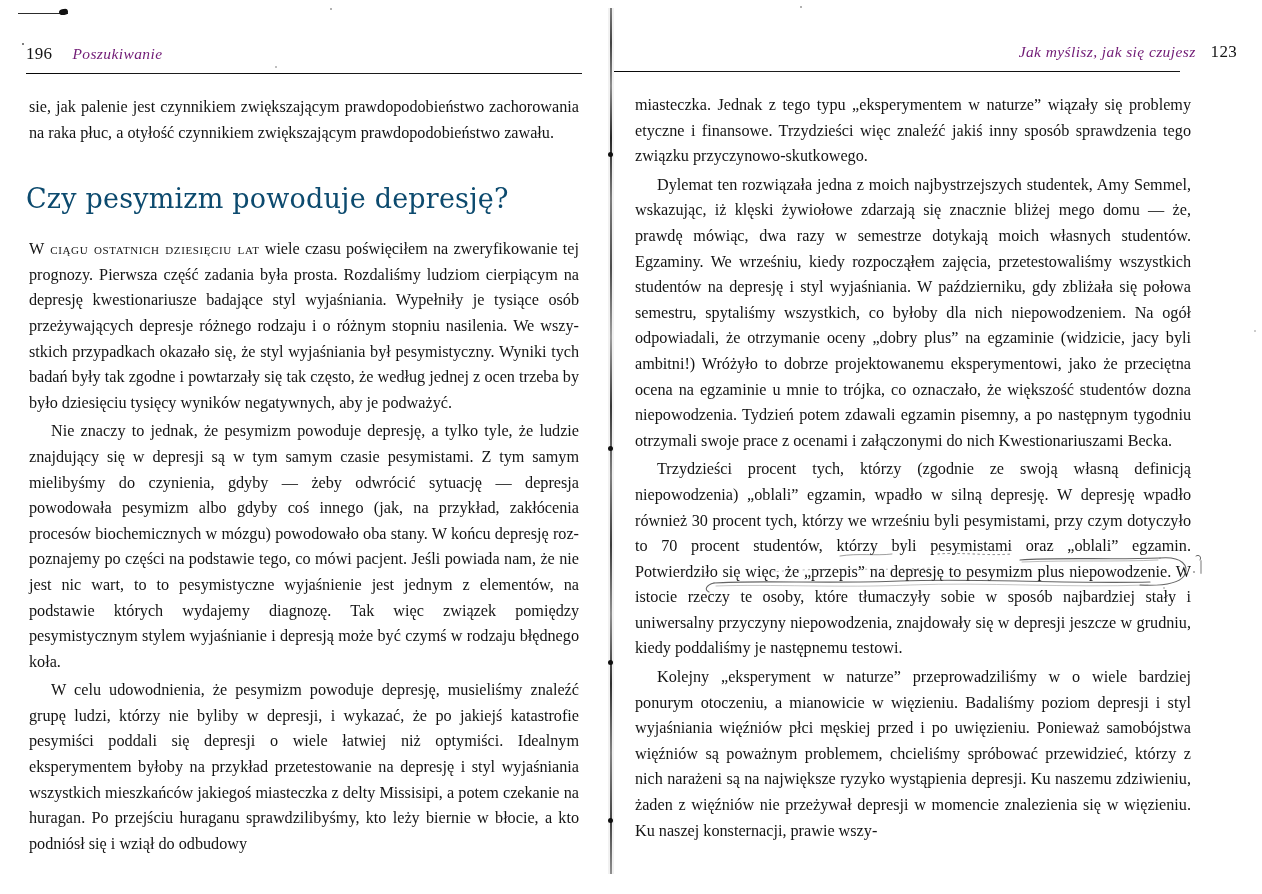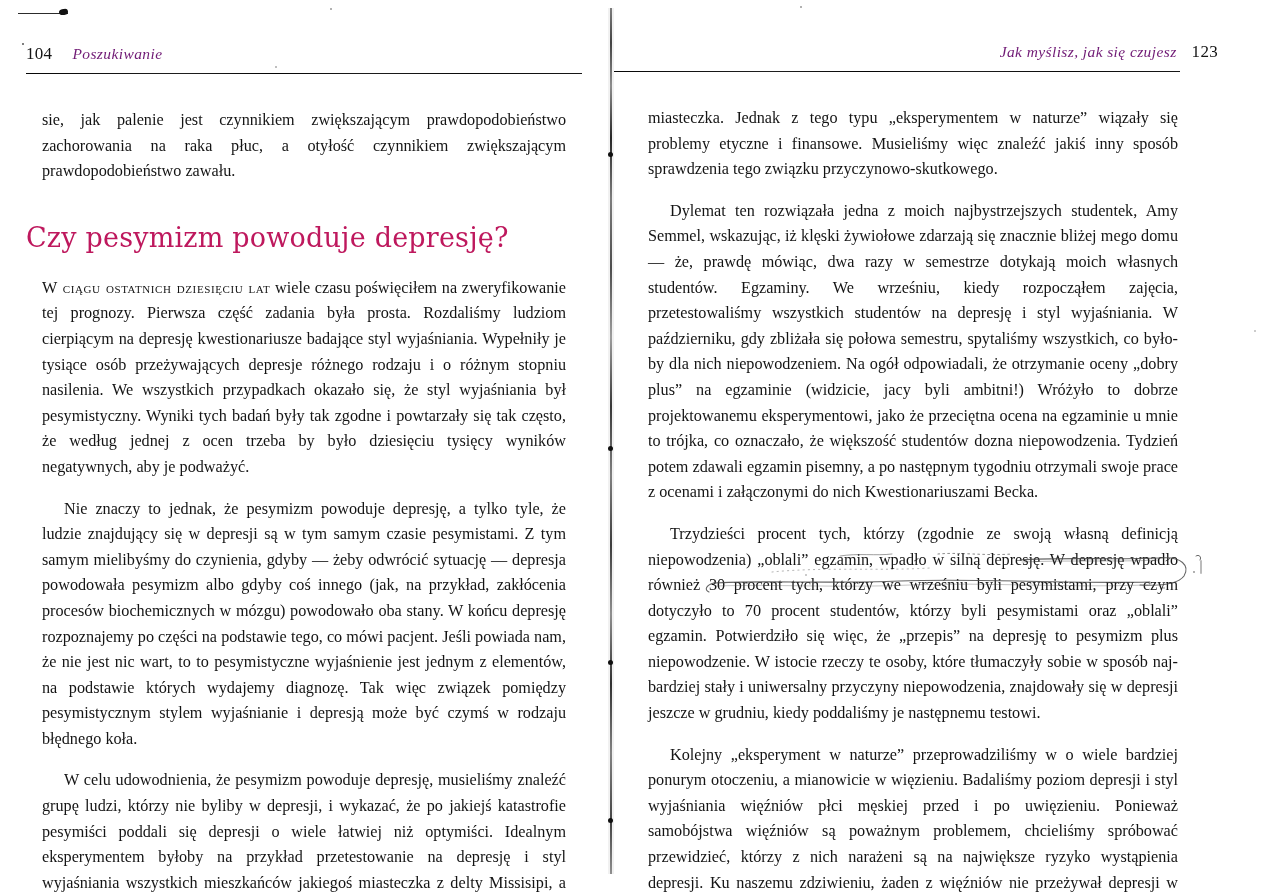--- a/index.html
+++ b/index.html
@@ -90,21 +90,21 @@
   .page-right { left: 614px; width: 648px; }
 
   .running-head {
     position: absolute;
     left: 0; right: 0;
     display: flex;
     align-items: baseline;
     font-size: 15.5px;
   }
   .rh-left  { top: 44px; padding-left: 26px; }
-  .rh-right { top: 42px; padding-right: 44px; justify-content: flex-end; }
+  .rh-right { top: 42px; padding-right: 25px; justify-content: flex-end; }
 
   .folio {
     font-family: "Liberation Serif", "DejaVu Serif", serif;
     font-size: 17px;
     letter-spacing: 0.3px;
     color: #141414;
   }
   .rh-title {
     font-style: italic;
     font-size: 15.5px;
@@ -138,35 +138,35 @@
     line-height: 25.6px;
     text-align: justify;
     text-justify: inter-word;
     color: #141414;
     hyphens: manual;
   }
   .col-left  { left: 26px;  top: 92px;  width: 556px; }
   .col-right { left: 18px;  top: 90px;  width: 562px; }
 
   .column p {
-    margin: 16px;
+    margin: 3px;
     text-indent: 22px;
   }
   .column p.no-indent { text-indent: 0; }
 
   .section-title {
     font-family: "DejaVu Serif", "Liberation Serif", serif;
     font-size: 27px;
     font-weight: 400;
     line-height: 34px;
     letter-spacing: 0.2px;
     margin: 36px 0 21px 0;
     text-indent: 0;
     text-align: left;
-    color: #be185d;
+    color: #0c4a6e;
   }
 
   .smallcaps {
     font-variant: small-caps;
     letter-spacing: 0.6px;
   }
 
   
   .annotation {
     position: absolute;
@@ -191,21 +191,21 @@
   <div class="gutter-soft"></div>
   <div class="gutter"></div>
   <div class="gutter-tick" style="left:608px;top:152px;"></div>
   <div class="gutter-tick" style="left:608px;top:446px;"></div>
   <div class="gutter-tick" style="left:608px;top:660px;"></div>
   <div class="gutter-tick" style="left:608px;top:818px;"></div>
 
   <div class="page page-left">
 
     <div class="running-head rh-left">
-      <span class="folio">104</span>
+      <span class="folio">196</span>
       <span class="rh-title">Poszukiwanie</span>
     </div>
     <div class="head-rule head-rule-left"></div>
 
     <div class="column col-left">
 
       <p class="no-indent">sie, jak palenie jest czynnikiem zwiększającym prawdopodobień­stwo zachorowania na raka płuc, a otyłość czynnikiem zwiększa­jącym prawdopodobieństwo zawału.</p>
 
       <h2 class="section-title">Czy pesymizm powoduje depresję?</h2>
 
@@ -221,21 +221,21 @@
   <div class="page page-right">
 
     <div class="running-head rh-right">
       <span class="rh-title">Jak myślisz, jak się czujesz</span>
       <span class="folio">123</span>
     </div>
     <div class="head-rule head-rule-right"></div>
 
     <div class="column col-right">
 
-      <p class="no-indent">miasteczka. Jednak z tego typu „eksperymentem w naturze” wią­zały się problemy etyczne i finansowe. Musieliśmy więc znaleźć jakiś inny sposób sprawdzenia tego związku przyczynowo-skutko­wego.</p>
+      <p class="no-indent">miasteczka. Jednak z tego typu „eksperymentem w naturze” wią­zały się problemy etyczne i finansowe. Trzydzieści więc znaleźć jakiś inny sposób sprawdzenia tego związku przyczynowo-skutko­wego.</p>
 
       <p>Dylemat ten rozwiązała jedna z moich najbystrzejszych stu­dentek, Amy Semmel, wskazując, iż klęski żywiołowe zdarzają się znacznie bliżej mego domu — że, prawdę mówiąc, dwa razy w semestrze dotykają moich własnych studentów. Egzaminy. We wrześniu, kiedy rozpocząłem zajęcia, przetestowaliśmy wszy­stkich studentów na depresję i styl wyjaśniania. W październiku, gdy zbliżała się połowa semestru, spytaliśmy wszystkich, co było­by dla nich niepowodzeniem. Na ogół odpowiadali, że otrzymanie oceny „dobry plus” na egzaminie (widzicie, jacy byli ambitni!) Wró­żyło to dobrze projektowanemu eksperymentowi, jako że przecięt­na ocena na egzaminie u mnie to trójka, co oznaczało, że większość studentów dozna niepowodzenia. Tydzień potem zdawali egzamin pisemny, a po następnym tygodniu otrzymali swoje prace z oce­nami i załączonymi do nich Kwestionariuszami Becka.</p>
 
       <p>Trzydzieści procent tych, którzy (zgodnie ze swoją własną de­finicją niepowodzenia) „oblali” egzamin, wpadło w silną depresję. W depresję wpadło również 30 procent tych, którzy we wrześniu byli pesymistami, przy czym dotyczyło to 70 procent studentów, którzy byli pesymistami oraz „oblali” egzamin. Potwierdziło się więc, że „przepis” na depresję to pesymizm plus niepowodzenie. W istocie rzeczy te osoby, które tłumaczyły sobie w sposób naj­bardziej stały i uniwersalny przyczyny niepowodzenia, znajdowały się w depresji jeszcze w grudniu, kiedy poddaliśmy je następnemu testowi.</p>
 
       <p>Kolejny „eksperyment w naturze” przeprowadziliśmy w o wiele bardziej ponurym otoczeniu, a mianowicie w więzieniu. Badaliśmy poziom depresji i styl wyjaśniania więźniów płci męskiej przed i po uwięzieniu. Ponieważ samobójstwa więźniów są poważnym problemem, chcieliśmy spróbować przewidzieć, którzy z nich na­rażeni są na największe ryzyko wystąpienia depresji. Ku naszemu zdziwieniu, żaden z więźniów nie przeżywał depresji w momencie znalezienia się w więzieniu. Ku naszej konsternacji, prawie wszy-</p>
 
     </div>
   </div>
 

